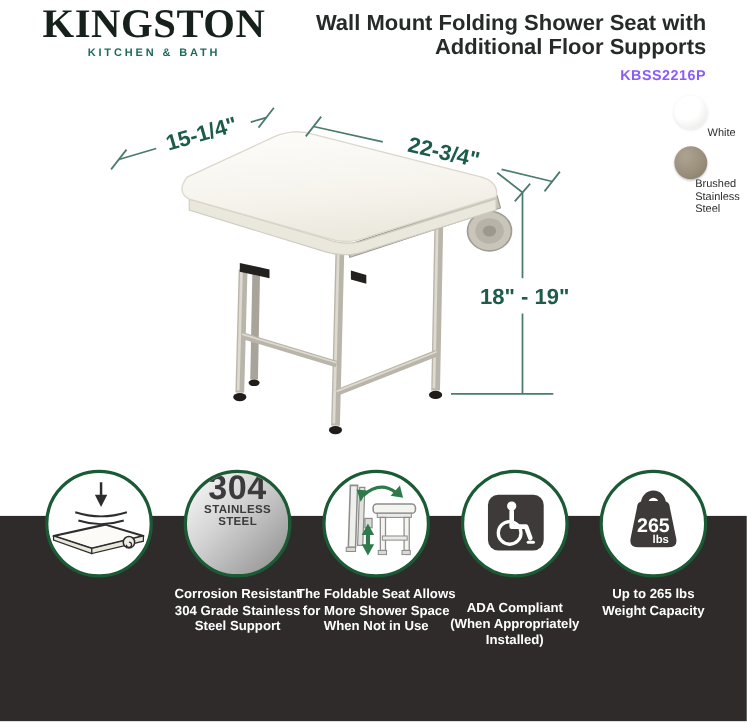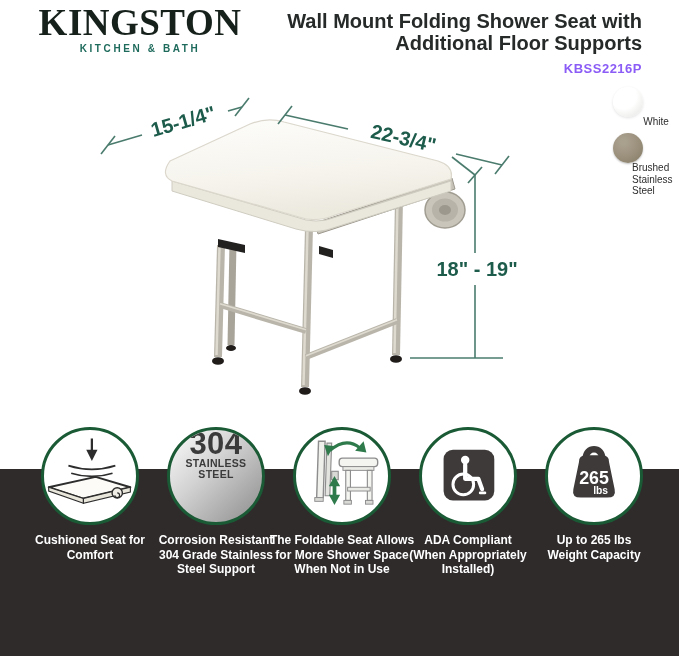--- a/index.html
+++ b/index.html
@@ -156,24 +156,20 @@
         <line x1="51" y1="9" x2="51" y2="23" stroke="#2d2d2d" stroke-width="2.4"></line>
         <polygon points="45,21 57,21 51,33" fill="#2d2d2d"></polygon>
         <path d="M 26,38 Q 51,46 76,38" fill="none" stroke="#2d2d2d" stroke-width="1.8"></path>
         <path d="M 29,46 Q 51,53 73,46" fill="none" stroke="#2d2d2d" stroke-width="1.8"></path>
         <polygon points="5,61 55,50 92,61 42,73" fill="#fcfbf7" stroke="#2d2d2d" stroke-width="2" stroke-linejoin="round"></polygon>
         <polygon points="5,61 5,65 42,78 42,73" fill="#e9e6db" stroke="#2d2d2d" stroke-width="1.2"></polygon>
         <polygon points="42,73 42,78 92,66 92,61" fill="#e9e6db" stroke="#2d2d2d" stroke-width="1.2"></polygon>
         <circle cx="78" cy="67" r="5.5" fill="#efede6" stroke="#2d2d2d" stroke-width="1.5"></circle>
         <path d="M 78,67 a 2.5,2.5 0 1 1 -2.5,2.5" fill="none" stroke="#2d2d2d" stroke-width="1.2"></path>
       </svg>
-    </div>
-    <div class="flabel">
-      <div>Cushioned Seat for</div>
-      <div>Comfort</div>
     </div>
   </div>
 
   <div class="feature" style="left:136px;">
     <div class="fcircle fcircle-metal">
       <div class="badge304-number">304</div>
       <div class="badge304-sub">STAINLESS</div>
       <div class="badge304-sub">STEEL</div>
     </div>
     <div class="flabel">
@@ -205,21 +201,21 @@
         <polygon points="35,69 47,69 41,80" fill="#2e7a4b"></polygon>
       </svg>
     </div>
     <div class="flabel">
       <div>The Foldable Seat Allows</div>
       <div>for More Shower Space</div>
       <div>When Not in Use</div>
     </div>
   </div>
 
-  <div class="feature" style="left:388px;">
+  <div class="feature" style="left:388px;gap:12px;">
     <div class="fcircle">
       <svg class="icon-svg" width="92" height="92" viewBox="0 0 98 98">
         <rect x="23" y="21" width="54" height="54" rx="10" fill="#3e3a3a"></rect>
         <circle cx="46" cy="32" r="4.5" fill="#ffffff"></circle>
         <path d="M 46,37 L 46,52 L 60,52 L 64,63" fill="none" stroke="#ffffff" stroke-width="4.5" stroke-linecap="round" stroke-linejoin="round"></path>
         <circle cx="44" cy="58" r="11" fill="none" stroke="#ffffff" stroke-width="3.2"></circle>
         <line x1="62" y1="67" x2="67" y2="67" stroke="#ffffff" stroke-width="3" stroke-linecap="round"></line>
       </svg>
     </div>
     <div class="flabel">

